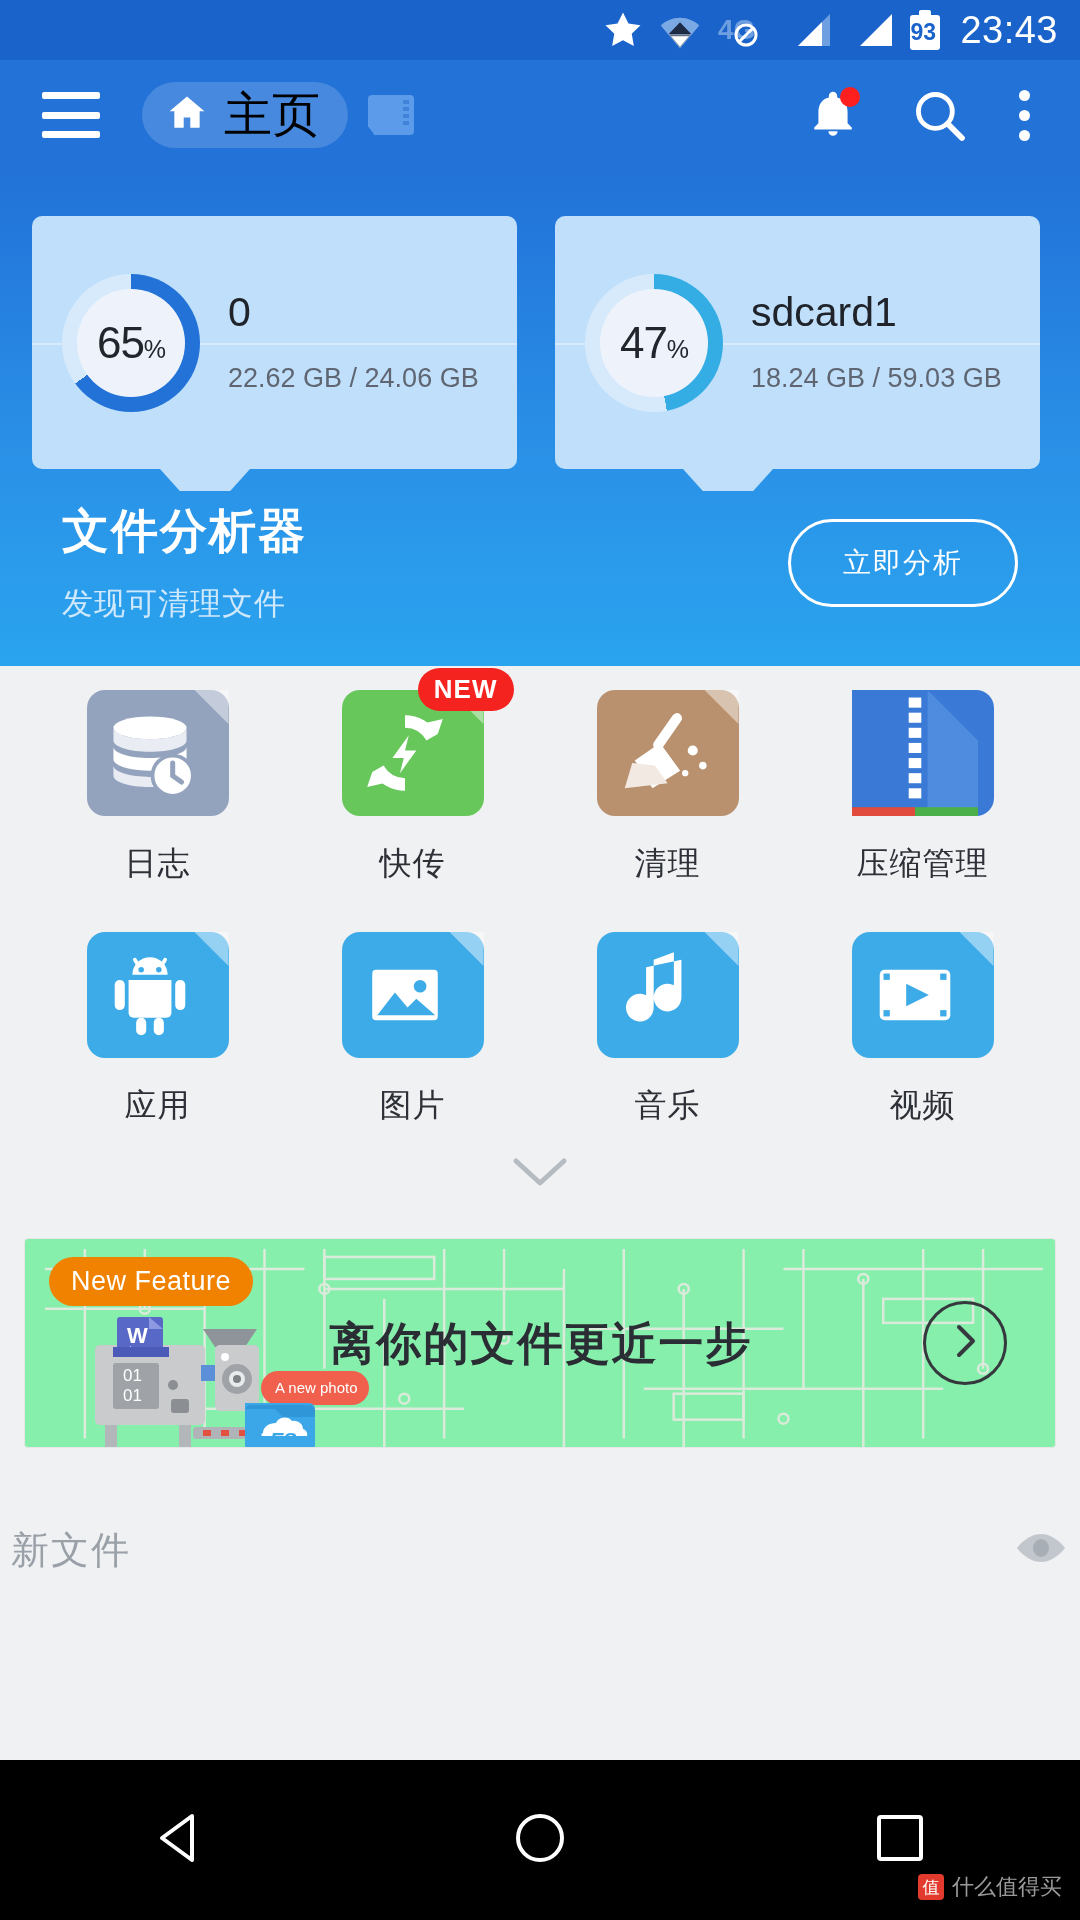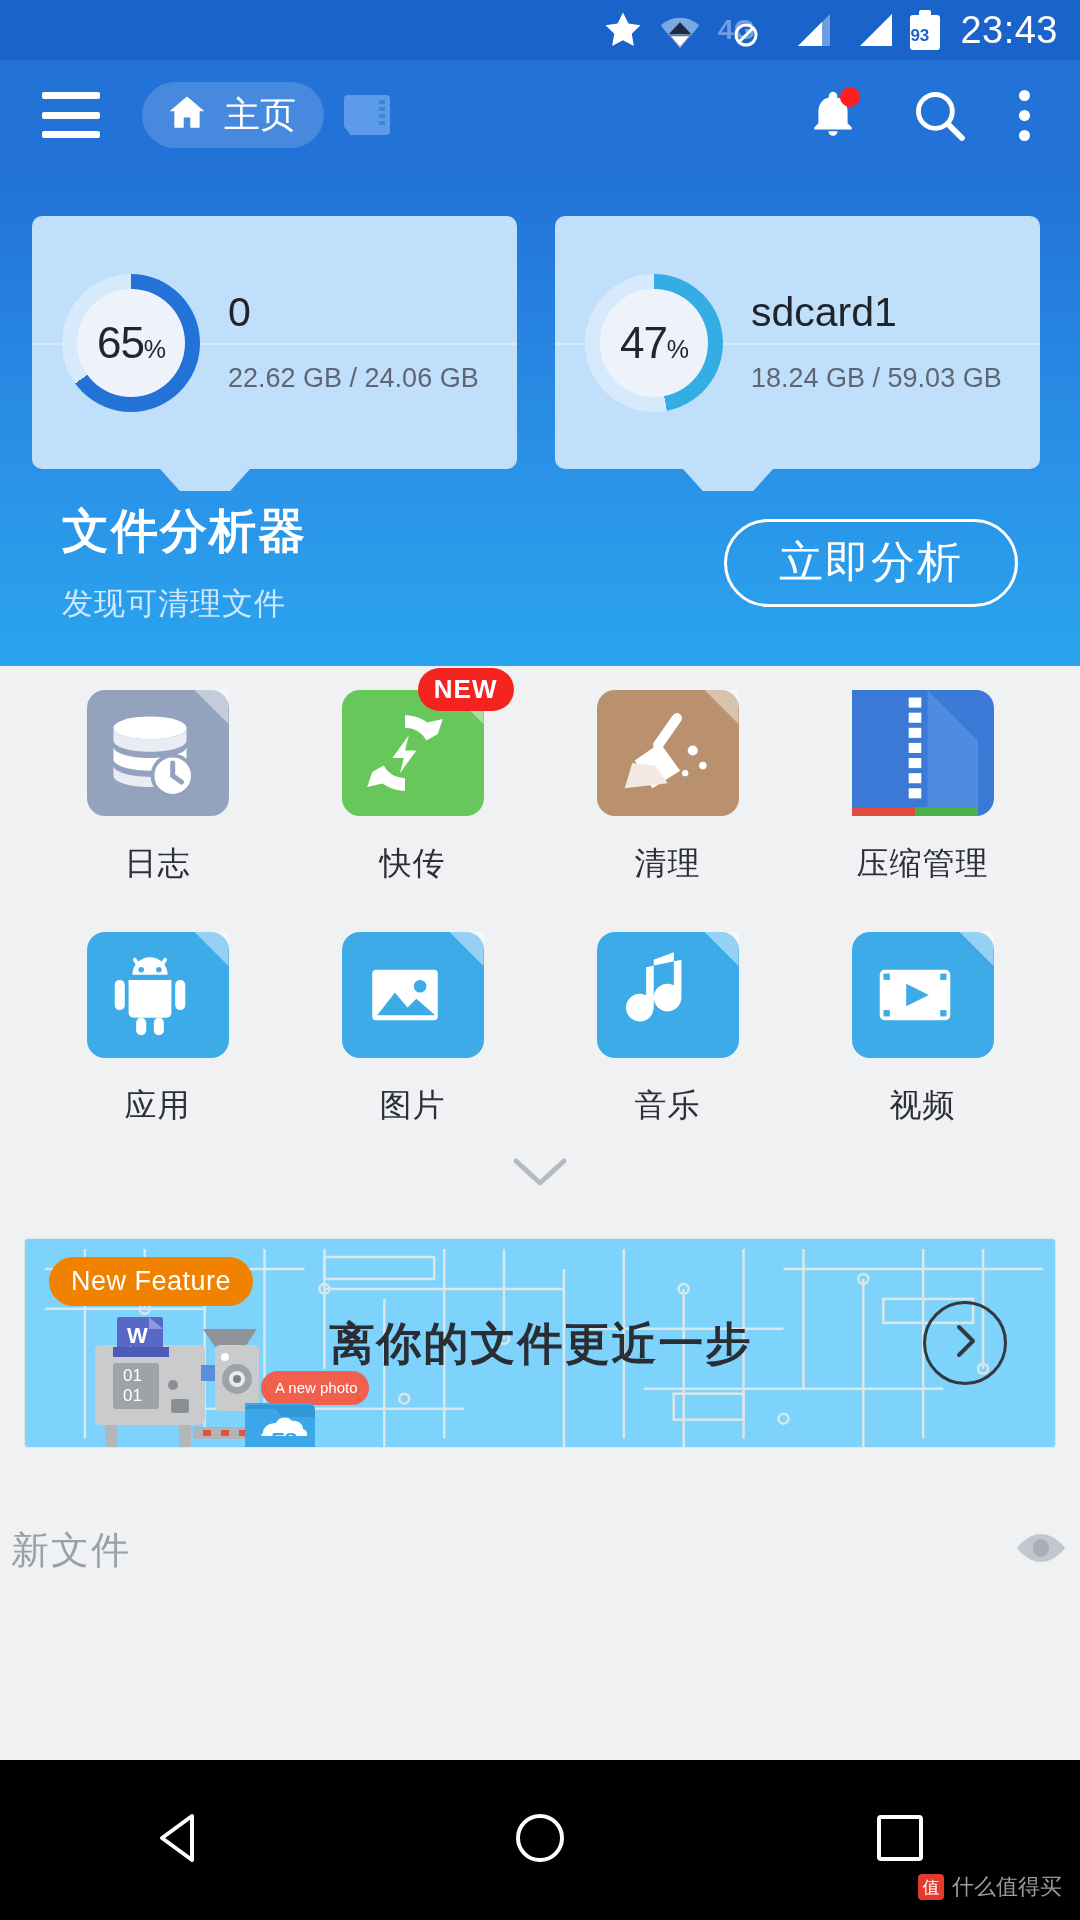--- a/index.html
+++ b/index.html
@@ -15,37 +15,37 @@
   .statusbar{
     position:absolute; top:0; left:0; width:1080px; height:60px;
     background:#1a63ca; display:flex; align-items:center; justify-content:flex-end;
     padding-right:22px; gap:14px;
   }
   .sb-icon{ display:flex; align-items:center; justify-content:center; color:#fff; }
   .sb-time{ color:#fff; font-size:38px; letter-spacing:0.5px; margin-left:6px; }
   .batt{ position:relative; width:30px; height:40px; }
   .batt-body{ position:absolute; left:0; bottom:0; width:30px; height:35px; background:#fff; border-radius:3px; }
   .batt-cap{ position:absolute; left:9px; top:0; width:12px; height:6px; background:#fff; border-radius:2px 2px 0 0; }
-  .batt-num{ position:absolute; left:0; bottom:4px; width:20px; text-align:left; font-size:17px; color:#1a63ca; font-weight:bold; }
+  .batt-num{ position:absolute; left:0; bottom:4px; width:20px; text-align:right; font-size:23px; color:#1a63ca; font-weight:bold; }
 
   
   .appbar{
     position:absolute; top:60px; left:0; width:1080px; height:110px;
     background:#2272d8; display:flex; align-items:center;
   }
   .hamburger{ width:58px; height:46px; margin-left:42px; display:flex; flex-direction:column; justify-content:space-between; cursor:pointer; }
   .hamburger i{ display:block; height:7px; background:#fff; border-radius:2px; }
   .hamburger i:nth-child(1){ width:100%; }
   .hamburger i:nth-child(2){ width:100%; }
   .hamburger i:nth-child(3){ width:100%; }
   .home-pill{
     margin-left:42px; height:66px; border-radius:33px; background:rgba(255,255,255,0.17);
     display:flex; align-items:center; padding:0 28px 0 22px; gap:14px; cursor:pointer;
   }
-  .home-pill .lbl{ color:#ffffff; font-size:36px; }
+  .home-pill .lbl{ color:#000000; font-size:48px; }
   .sdcard-ico{ margin-left:20px; width:46px; height:40px; position:relative; cursor:pointer; }
   .sdcard-ico .body{ position:absolute; inset:0; background:#5b9bea; border-radius:4px; clip-path:polygon(0 0,100% 0,100% 100%,14% 100%,0 78%); }
   .sdcard-ico .pins{ position:absolute; right:5px; top:5px; display:flex; flex-direction:column; gap:3px; }
   .sdcard-ico .pins b{ display:block; width:6px; height:4px; background:#3f82d8; }
   .appbar-spacer{ flex:1; }
   .bell{ position:relative; width:50px; height:56px; margin-right:52px; cursor:pointer; }
   .bell svg{ width:50px; height:56px; display:block; }
   .bell .dot{ position:absolute; right:-2px; top:0px; width:20px; height:20px; border-radius:50%; background:#ff1f1f; }
   .search-ico{ width:58px; height:58px; margin-right:50px; cursor:pointer; }
   .more-ico{ width:12px; margin-right:50px; display:flex; flex-direction:column; gap:9px; align-items:center; cursor:pointer; }
@@ -77,41 +77,41 @@
   .scard .name{ font-size:41px; color:#20242a; line-height:1; margin-bottom:30px; white-space:nowrap; }
   .scard .size{ font-size:27px; color:#5f6672; white-space:nowrap; }
 
   .analyzer{ position:absolute; top:330px; left:0; width:1080px; padding:0 62px; display:flex; align-items:center; }
   .analyzer .txt{ flex:1; }
   .analyzer .t1{ font-size:47px; color:#fff; font-weight:bold; letter-spacing:2px; }
   .analyzer .t2{ font-size:31px; color:#cfe8fb; margin-top:20px; letter-spacing:1px; }
   .analyzer .btn{
     border:3px solid #fff; border-radius:52px; height:88px; padding:0 52px;
     display:flex; align-items:center; justify-content:center;
-    color:#fff; font-size:44px; letter-spacing:2px; cursor:pointer;
+    color:#fff; font-size:28px; letter-spacing:2px; cursor:pointer;
   }
 
   
   .grid{ position:absolute; top:690px; left:0; width:1080px; padding:0 30px; }
   .grow{ display:flex; }
   .gitem{ width:25%; display:flex; flex-direction:column; align-items:center; cursor:pointer; }
   .gicon{ position:relative; width:142px; height:126px; border-radius:18px; overflow:visible;font-weight:bold; }
   .glabel{ margin-top:26px; font-size:32px; color:#2d3037; letter-spacing:1px; }
   .badge-new{
     position:absolute; top:-22px; right:-30px; background:#f4231f; color:#fff;
     font-size:26px; padding:6px 16px; border-radius:22px; letter-spacing:1px; z-index:5;
   }
   .fold{ position:absolute; right:0; top:0; width:34px; height:34px; background:rgba(255,255,255,0.45); clip-path:polygon(0 0,100% 0,100% 100%); }
 
   .chev-wrap{ position:absolute; top:1155px; left:0; width:1080px; display:flex; justify-content:center; cursor:pointer; }
 
   
   .banner{
     position:absolute; top:1238px; left:24px; width:1032px; height:210px;
-    background:#7dd3fc; border:1px solid #e6e6e6; border-radius:4px; overflow:hidden;
+    background:#86efac; border:1px solid #e6e6e6; border-radius:4px; overflow:hidden;
   }
   .banner .circuit{ position:absolute; inset:0; opacity:.85; }
   .nf-badge{
     position:absolute; left:24px; top:18px; background:#f08200; color:#fff;
     font-size:27px; padding:9px 22px; border-radius:26px; letter-spacing:.5px;
   }
   .banner .title{
     position:absolute; left:0; top:0; width:1032px; height:210px;
     display:flex; align-items:center; justify-content:center;
     font-size:45px; color:#2a2d33; font-weight:bold; letter-spacing:2px;

